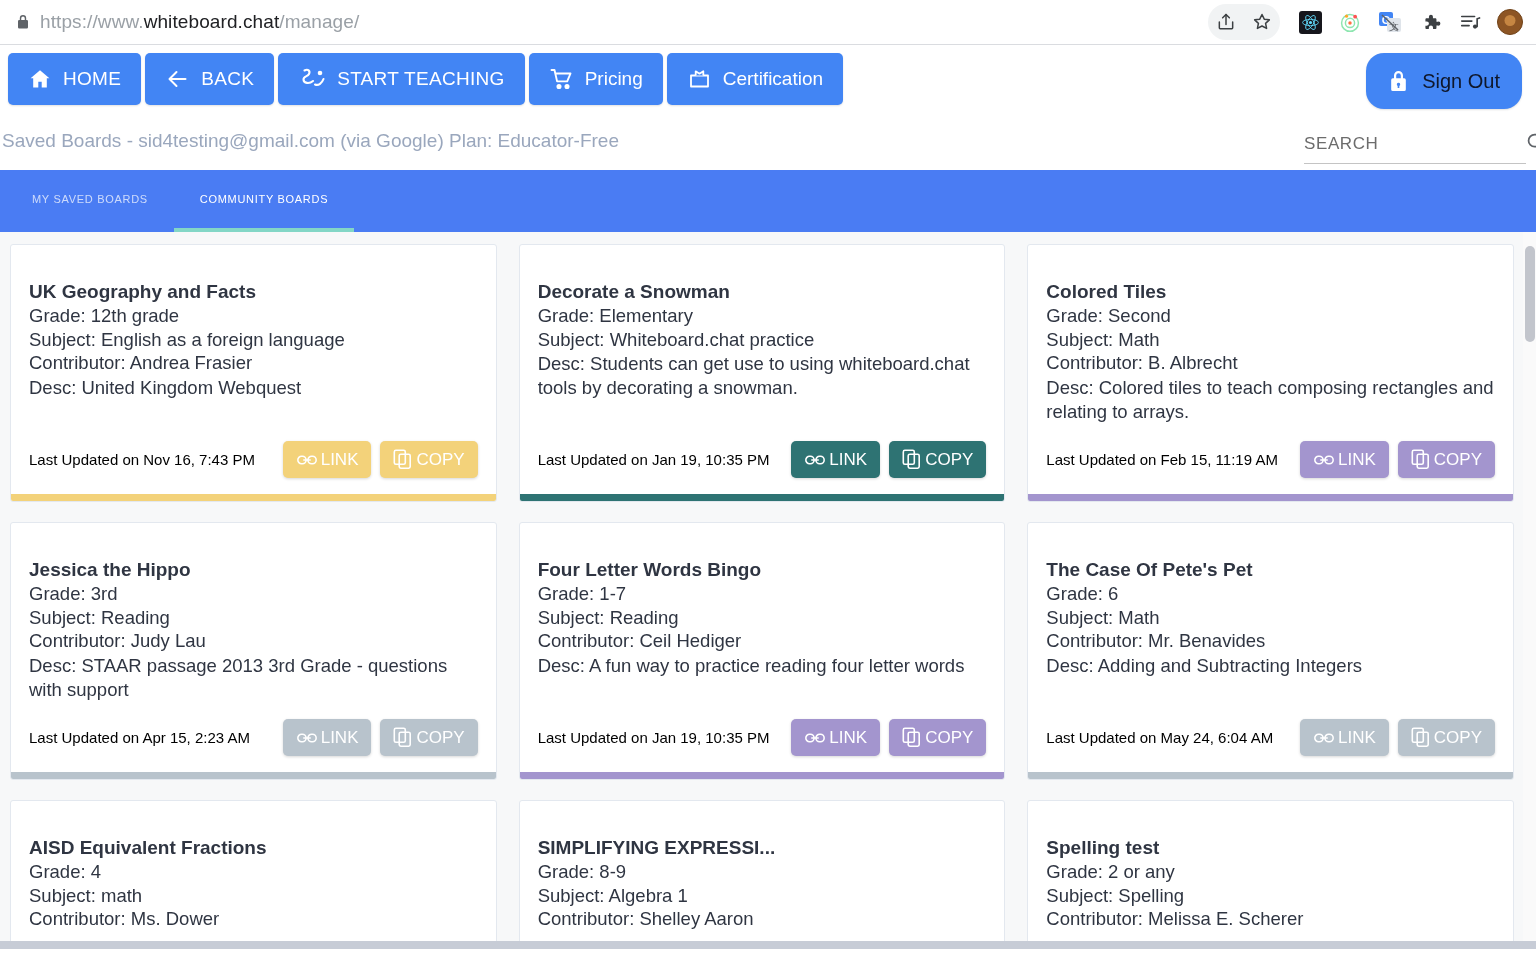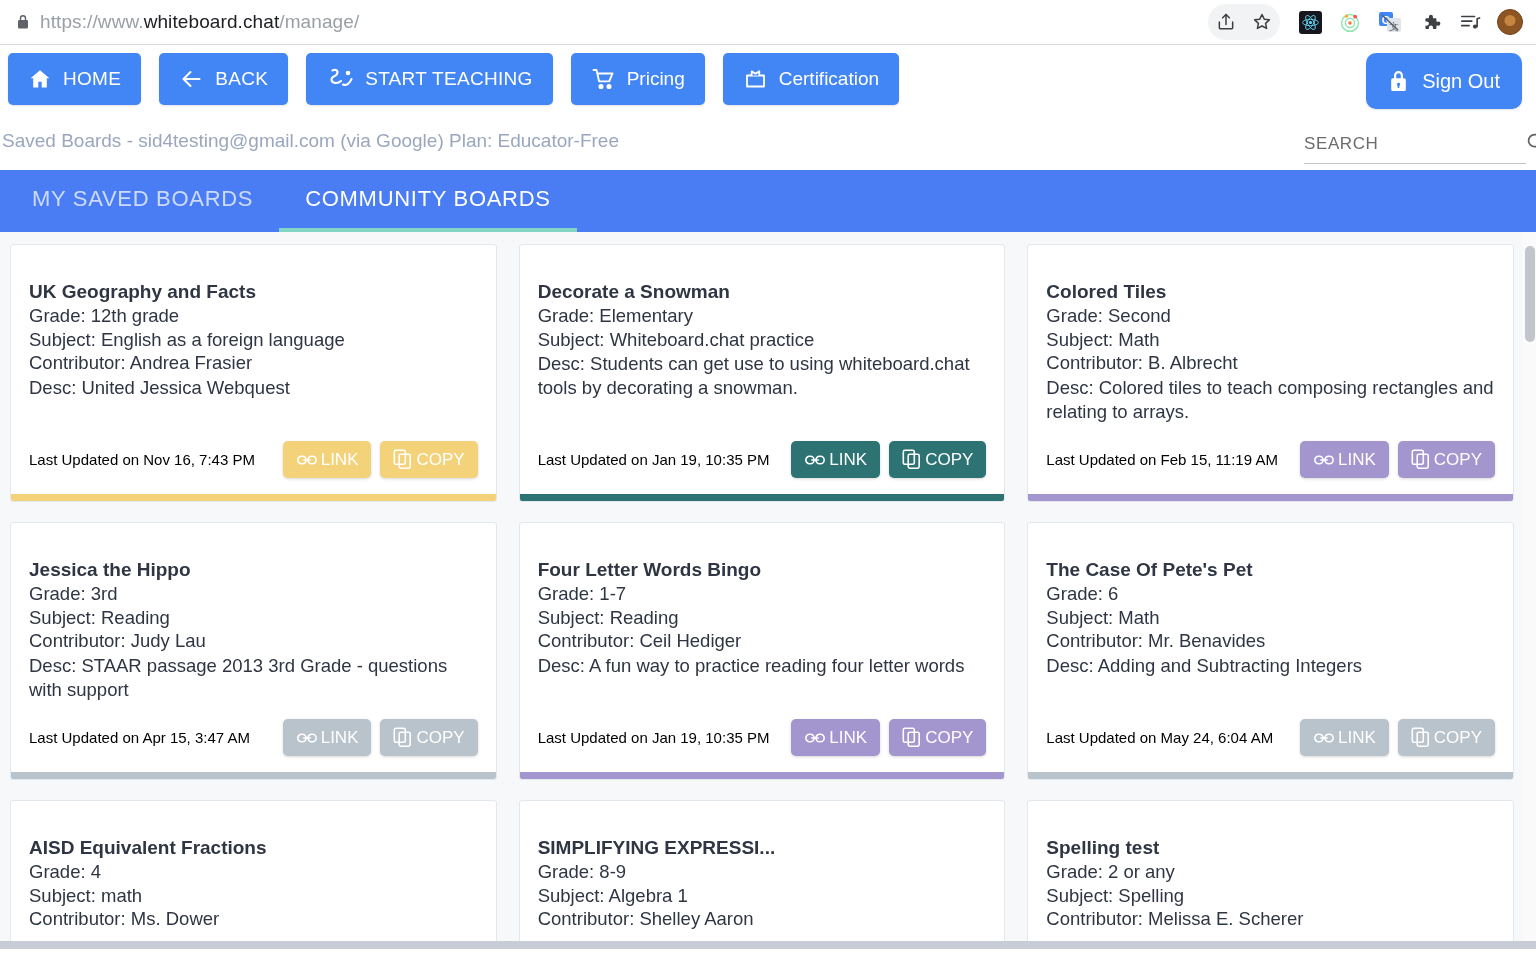--- a/index.html
+++ b/index.html
@@ -70,21 +70,21 @@
   .bar-bottom-line {
     height: 1px; background: #dadce0; width: 100%;
   }
 
   
   .app-nav {
     background: #ffffff;
     padding: 8px 8px 7px 8px;
     display: flex;
     align-items: center;
-    gap: 18px;
+    gap: 4px;
     position: relative;
   }
   .nav-btn {
     background: #4285f4;
     color: #ffffff;
     border: none;
     border-radius: 5px;
     height: 52px;
     display: flex;
     align-items: center;
@@ -98,25 +98,25 @@
     white-space: nowrap;
   }
   .nav-btn.upper .label { text-transform: uppercase; letter-spacing: 0.3px; }
   .nav-icon { display: flex; align-items: center; }
   .signout-btn {
     position: absolute;
     right: 14px;
     top: 8px;
     background: #4285f4;
     border: none;
-    border-radius: 10px;
+    border-radius: 18px;
     height: 56px;
     display: flex; align-items: center; gap: 13px;
     padding: 0 22px;
-    color: #ffffff;
+    color: #0f172a;
     cursor: pointer;
     box-shadow: 0 1px 2px rgba(0,0,0,0.12);
   }
   .signout-btn .label { font-size: 20px; }
 
   
   .account-row {
     background: #ffffff;
     height: 58px;
     display: flex;
@@ -156,21 +156,21 @@
     height: 62px;
     display: flex;
     align-items: stretch;
     padding-left: 6px;
   }
   .tab {
     display: flex;
     align-items: center;
     padding: 12px 26px;
     color: rgba(255,255,255,0.72);
-    font-size: 22px;
+    font-size: 11px;
     letter-spacing: 0.7px;
     cursor: pointer;
     position: relative;
     border-bottom: 4px solid transparent;
   }
   .tab.active {
     color: #ffffff;
     border-bottom-color: #83d6c6;
   }
 
@@ -440,21 +440,21 @@
 </div>
 
 <div class="content">
   <div class="grid" id="board-grid">
       <div class="card">
         <div class="card-body">
           <div class="card-title">UK Geography and Facts</div>
           <div class="card-line">Grade: 12th grade</div>
           <div class="card-line">Subject: English as a foreign language</div>
           <div class="card-line">Contributor: Andrea Frasier</div>
-          <div class="card-desc">Desc: United Jessica Webquest</div>
+          <div class="card-desc">Desc: United Kingdom Webquest</div>
         </div>
         <div class="card-footer">
           <div class="updated">Last Updated on Nov 16, 7:43 PM</div>
           <div class="card-actions">
             <button class="act-btn" style="background: rgb(243, 210, 122);">
               <span style="display:flex;align-items:center">
                 <svg width="22" height="20" viewBox="0 0 24 20" fill="none" stroke="#ffffff" stroke-width="1.7" stroke-linecap="round">
                   <rect x="2" y="6" width="9" height="8" rx="4"></rect>
                   <rect x="13" y="6" width="9" height="8" rx="4"></rect>
                   <path d="M8.5 10h7"></path>
@@ -544,21 +544,21 @@
       </div>
       <div class="card">
         <div class="card-body">
           <div class="card-title">Jessica the Hippo</div>
           <div class="card-line">Grade: 3rd</div>
           <div class="card-line">Subject: Reading</div>
           <div class="card-line">Contributor: Judy Lau</div>
           <div class="card-desc">Desc: STAAR passage 2013 3rd Grade - questions with support</div>
         </div>
         <div class="card-footer">
-          <div class="updated">Last Updated on Apr 15, 3:47 AM</div>
+          <div class="updated">Last Updated on Apr 15, 2:23 AM</div>
           <div class="card-actions">
             <button class="act-btn" style="background: rgb(184, 195, 204);">
               <span style="display:flex;align-items:center">
                 <svg width="22" height="20" viewBox="0 0 24 20" fill="none" stroke="#ffffff" stroke-width="1.7" stroke-linecap="round">
                   <rect x="2" y="6" width="9" height="8" rx="4"></rect>
                   <rect x="13" y="6" width="9" height="8" rx="4"></rect>
                   <path d="M8.5 10h7"></path>
                 </svg>
               </span>
               <span>LINK</span>

